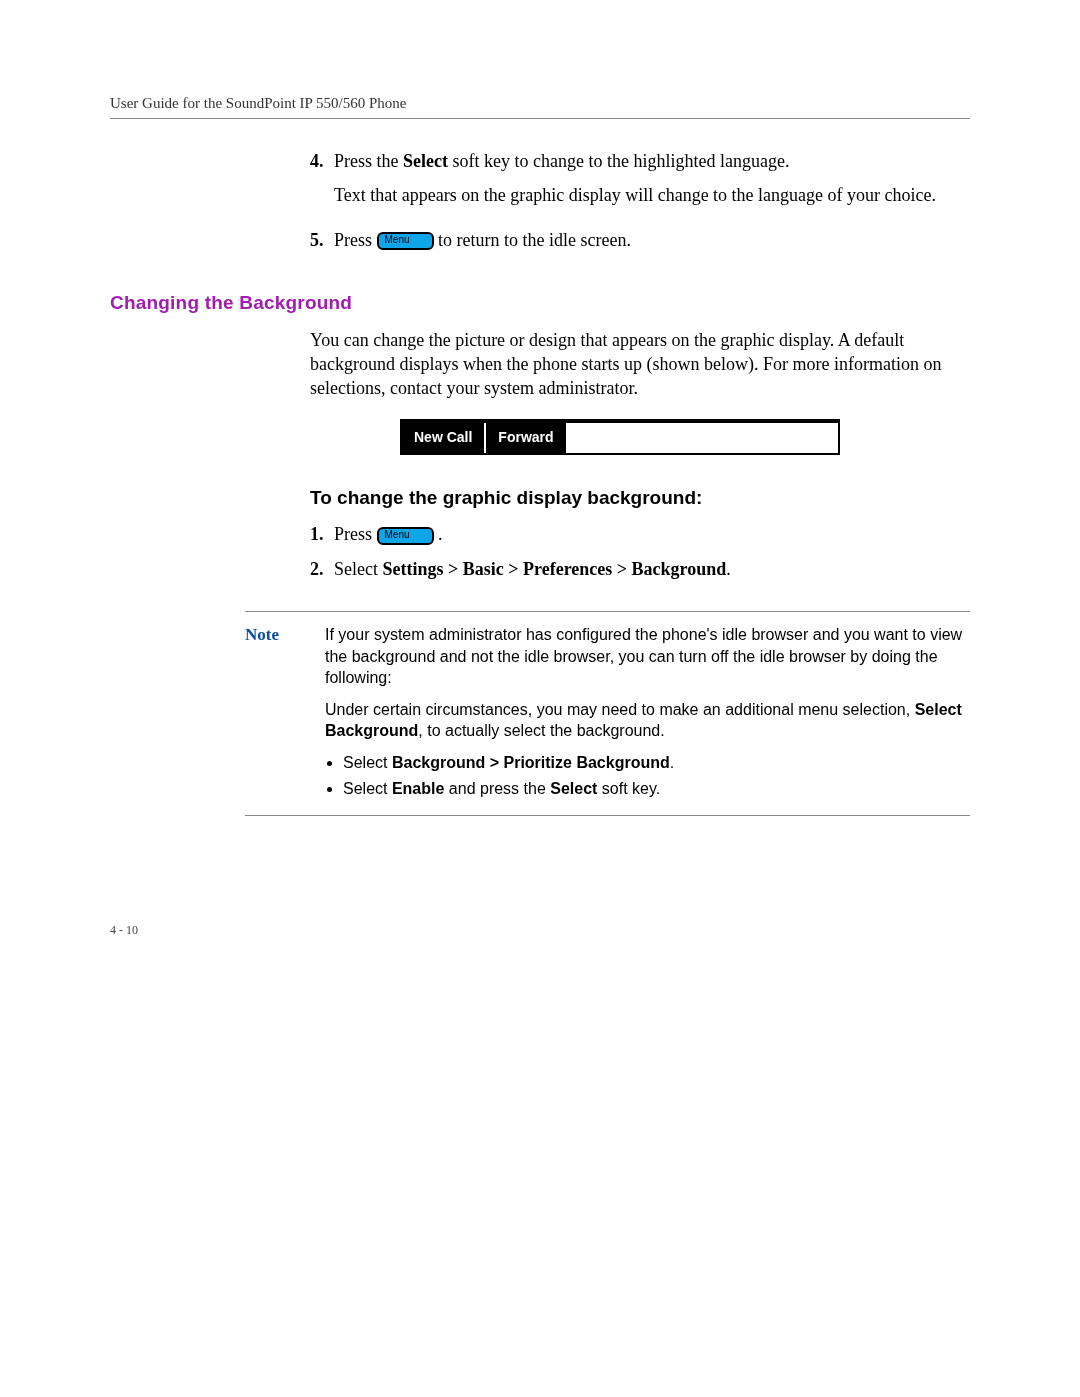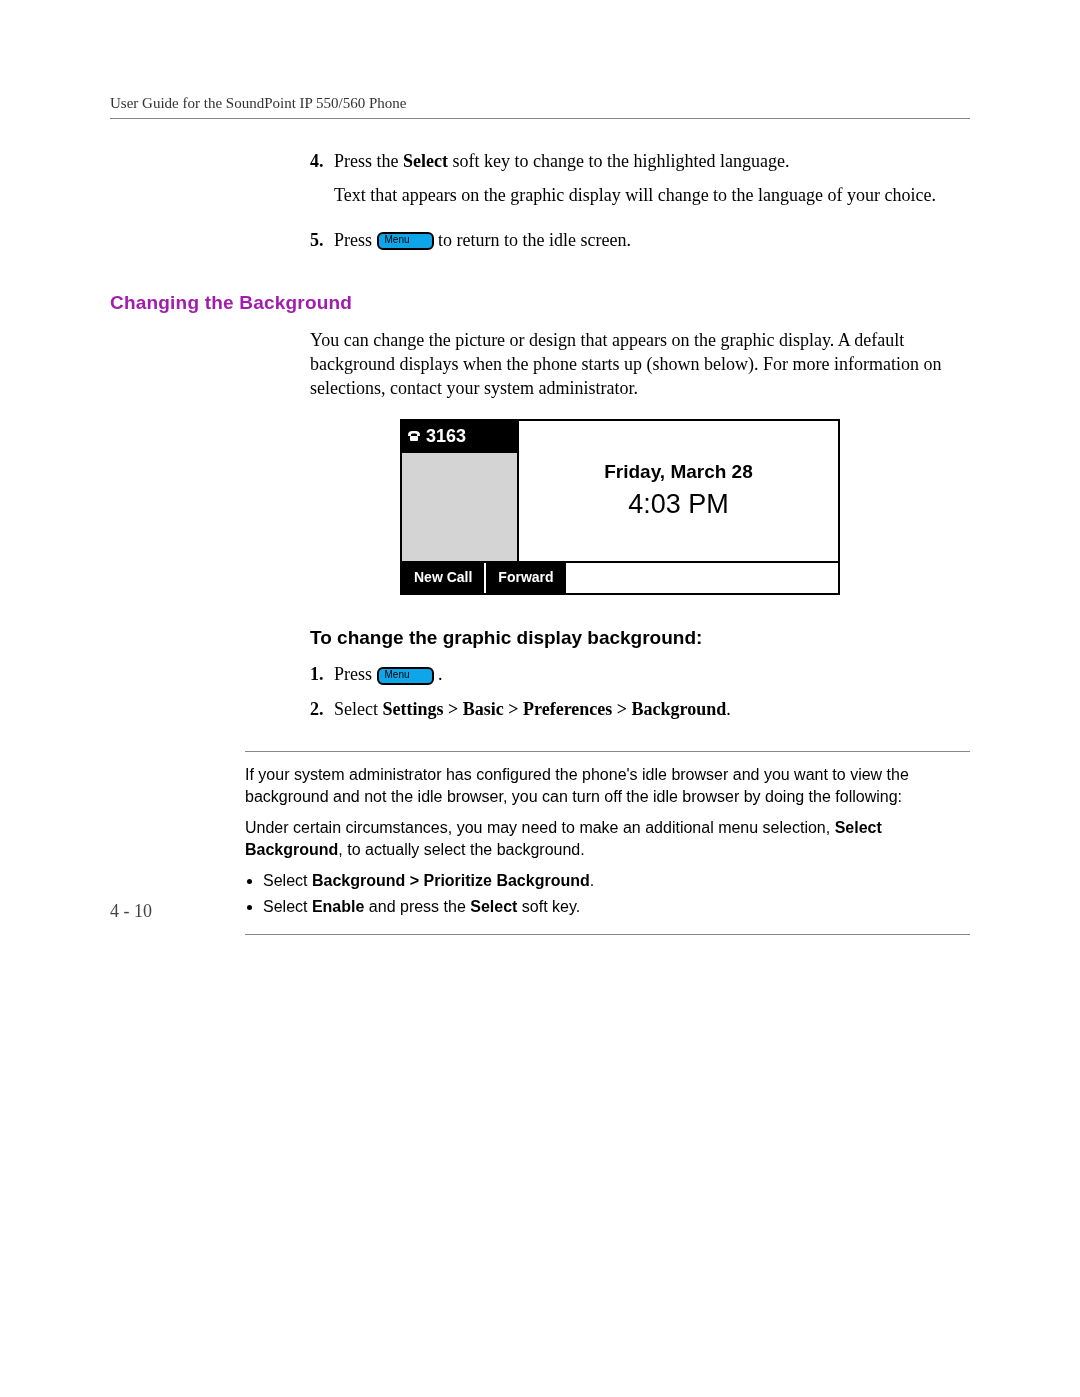--- a/index.html
+++ b/index.html
@@ -157,23 +157,23 @@
     font-family: "Palatino Linotype", Palatino, serif;
     font-weight: bold;
     font-size: 17px;
   }
   .note-body { flex: 1; }
   .note-body p { margin: 0 0 10px 0; }
   .note-bullets { margin: 4px 0 0 0; padding-left: 18px; }
   .note-bullets li { margin-bottom: 4px; }
   .page-num {
     position: absolute;
-    bottom: 68px;
+    bottom: 52px;
     left: 110px;
-    font-size: 18px;
+    font-size: 12px;
     color: #444;
   }
   b { font-weight: bold; }
 </style>
 </head>
 <body>
 
 <div class="page">
 
   <div class="running-header">User Guide for the SoundPoint IP 550/560 Phone</div>
@@ -199,36 +199,20 @@
     </div>
 
   </div>
 
   <div class="section-heading">Changing the Background</div>
 
   <div class="body-col">
     <div class="para">You can change the picture or design that appears on the graphic display. A default background displays when the phone starts up (shown below). For more information on selections, contact your system administrator.</div>
 
     <div class="phone-display">
-      <div class="pd-top">
-        <div class="pd-left">
-          <div class="pd-ext">
-            <svg class="phone-icon" viewBox="0 0 16 14">
-              <path d="M2 6 C2 3 4 2 6 2 L10 2 C12 2 14 3 14 6 L14 7 L11 7 L11 5.5 C11 5 10 4.5 8 4.5 C6 4.5 5 5 5 5.5 L5 7 L2 7 Z" fill="#fff"></path>
-              <rect x="4" y="7" width="8" height="5" rx="1" fill="#fff"></rect>
-            </svg>
-            <span>3163</span>
-          </div>
-          <div class="pd-left-fill"></div>
-        </div>
-        <div class="pd-right">
-          <div class="pd-date">Friday, March 28</div>
-          <div class="pd-time">4:03 PM</div>
-        </div>
-      </div>
       <div class="pd-softkeys">
         <div class="pd-softkey">New Call</div>
         <div class="pd-softkey">Forward</div>
         <div class="pd-soft-spacer"></div>
       </div>
     </div>
 
     <div class="sub-heading">To change the graphic display background:</div>
 
     <div class="ol-item" style="align-items:center;">
@@ -244,20 +228,21 @@
       <div class="ol-num">2.</div>
       <div class="ol-body">
         <span>Select </span><b>Settings &gt; Basic &gt; Preferences &gt; Background</b><span>.</span>
       </div>
     </div>
   </div>
 
   <div class="note-wrap">
     <hr class="note-sep">
     <div class="note-row">
+      <div class="note-label">Note</div>
       <div class="note-body">
         <p>If your system administrator has configured the phone's idle browser and you want to view the background and not the idle browser, you can turn off the idle browser by doing the following:</p>
         <p>
           <span>Under certain circumstances, you may need to make an additional menu selection, </span><b>Select Background</b><span>, to actually select the background.</span>
         </p>
         <ul class="note-bullets">
           <li>
             <span>Select </span><b>Background &gt; Prioritize Background</b><span>.</span>
           </li>
           <li>

